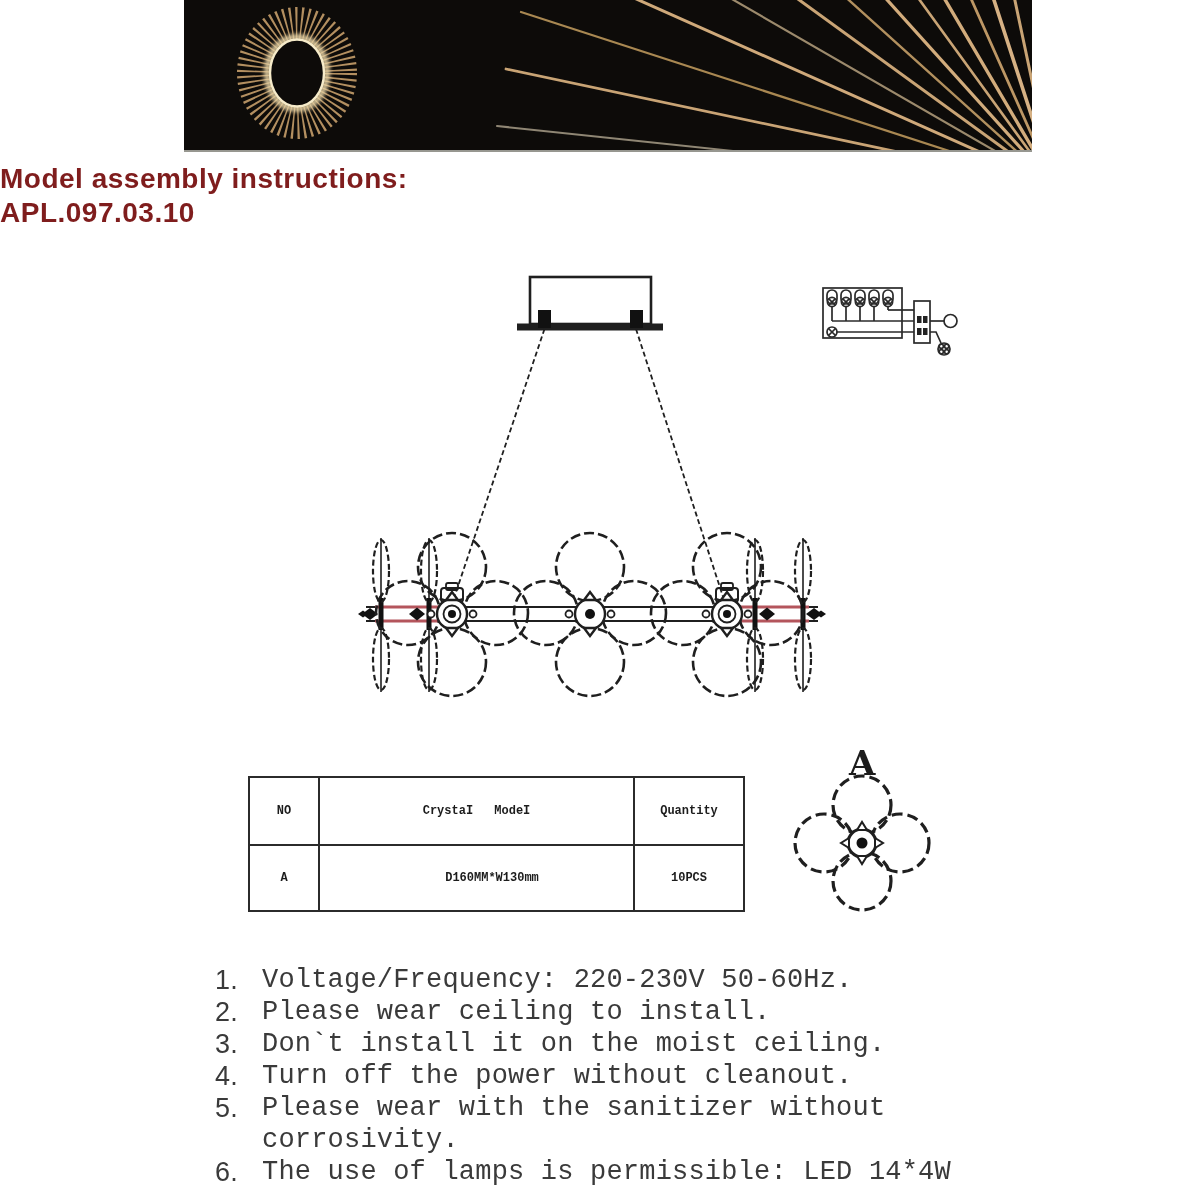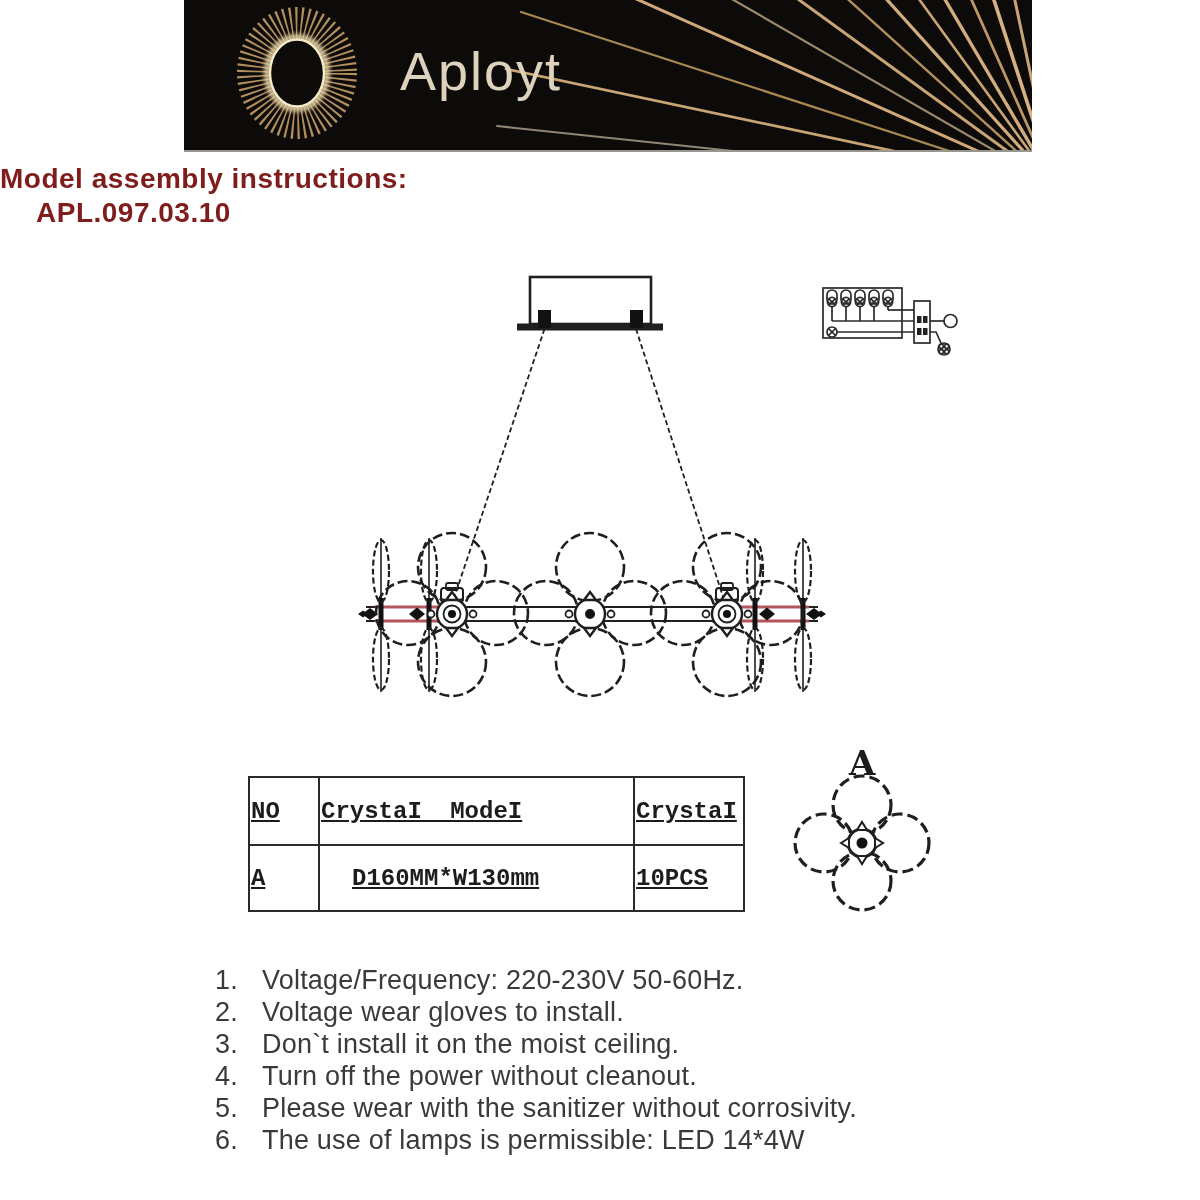--- a/index.html
+++ b/index.html
@@ -10,45 +10,45 @@
   .banner { position:absolute; left:184px; top:0; width:848px; height:150px;
             background:#0d0b09; overflow:hidden; border-bottom:2px solid #979790; }
   .banner svg { position:absolute; left:0; top:0; }
   .brand-name { position:absolute; left:216px; top:40px; font-size:54px; font-weight:400;
                 color:#ddd2bc; letter-spacing:2px; }
 
   
   .title-block { position:absolute; left:0; top:162px; width:1200px; text-align:left;
                  color:#7f1d1d; font-weight:600; letter-spacing:0.5px; }
   .title-line1 { font-size:28px; line-height:34px; }
-  .title-line2 { font-size:28px; line-height:34px;margin-left:36px; }
+  .title-line2 { font-size:28px; line-height:34px; }
 
   
   .drawing-svg { position:absolute; left:0; top:0; width:1200px; height:1200px; }
 
   
   table.parts { position:absolute; left:248px; top:776px; border-collapse:collapse;
                 font-family:"Liberation Mono", monospace; font-weight:700;
                 color:#1c1c1c; }
-  table.parts td { border:2px solid #2b2b2b; text-align:left; font-size:24px;text-decoration:underline; }
+  table.parts td { border:2px solid #2b2b2b; text-align:center; font-size:12px; }
   td.c-no  { width:66px; }
   td.c-model { width:280px; }
   td.c-qty { width:106px; }
   tr.hdr td { height:64px; }
   tr.rowa td { height:62px; }
   td.model-cell { text-align:left; padding-left:32px; }
   td.model-hdr { word-spacing:14px; }
 
   
   .instructions { position:absolute; left:215px; top:964px; width:850px;
                   color:#3a3a3a; }
   .instr-row { display:flex; font-size:27px; line-height:32px; margin-bottom:0px;
                font-weight:500; letter-spacing:0.2px; }
   .instr-num { width:47px; flex:0 0 47px; }
-  .instr-text { flex:1; }
+  .instr-text { flex:1;font-family:Liberation Mono, monospace; }
 </style>
 </head>
 <body>
 
 <div class="banner">
   <svg width="848" height="150" viewBox="0 0 848 150">
     <defs>
       <filter id="soft" x="-40%" y="-40%" width="180%" height="180%">
         <feGaussianBlur stdDeviation="2.2"></feGaussianBlur>
       </filter>
@@ -70,21 +70,20 @@
       <line x1="870" y1="185" x2="454" y2="-190" stroke="#b2905e" stroke-width="2.4"></line>
       <line x1="870" y1="185" x2="495" y2="-231" stroke="#d2ac7c" stroke-width="3.2"></line>
       <line x1="870" y1="185" x2="541" y2="-268" stroke="#c9a475" stroke-width="2.6"></line>
       <line x1="870" y1="185" x2="585" y2="-300" stroke="#d2ac7c" stroke-width="3.4"></line>
       <line x1="870" y1="185" x2="642" y2="-327" stroke="#bd9765" stroke-width="2.8"></line>
       <line x1="870" y1="185" x2="697" y2="-348" stroke="#d6b184" stroke-width="3.6"></line>
       <line x1="870" y1="185" x2="754" y2="-363" stroke="#c9a475" stroke-width="3"></line>
       <line x1="870" y1="185" x2="811" y2="-372" stroke="#d6b184" stroke-width="3.8"></line>
     </g>
   </svg>
-  <div class="brand-name">Aployt</div>
 </div>
 
 <div class="title-block">
   <div class="title-line1">Model assembly instructions:</div>
   <div class="title-line2">APL.097.03.10</div>
 </div>
 
 <svg class="drawing-svg" viewBox="0 0 1200 1200">
   <g fill="none" stroke="#1f1f1f">
 
@@ -260,38 +259,38 @@
       <text x="849" y="775" font-family="DejaVu Serif, serif" font-size="34" font-weight="700" fill="#1c1c1c" stroke="none">A</text>
     </g>
   </g>
 </svg>
 
 <table class="parts">
   <tbody>
     <tr class="hdr">
       <td class="c-no">NO</td>
       <td class="c-model model-hdr">CrystaI ModeI</td>
-      <td class="c-qty">CrystaI</td>
+      <td class="c-qty">Quantity</td>
     </tr>
     <tr class="rowa">
       <td class="c-no">A</td>
       <td class="c-model model-cell">D160MM*W130mm</td>
       <td class="c-qty">10PCS</td>
     </tr>
   </tbody>
 </table>
 
 <div class="instructions">
   <div class="instr-row">
     <span class="instr-num">1.</span>
     <span class="instr-text">Voltage/Frequency: 220-230V 50-60Hz.</span>
   </div>
   <div class="instr-row">
     <span class="instr-num">2.</span>
-    <span class="instr-text">Voltage wear gloves to install.</span>
+    <span class="instr-text">Please wear ceiling to install.</span>
   </div>
   <div class="instr-row">
     <span class="instr-num">3.</span>
     <span class="instr-text">Don`t install it on the moist ceiling.</span>
   </div>
   <div class="instr-row">
     <span class="instr-num">4.</span>
     <span class="instr-text">Turn off the power without cleanout.</span>
   </div>
   <div class="instr-row">

